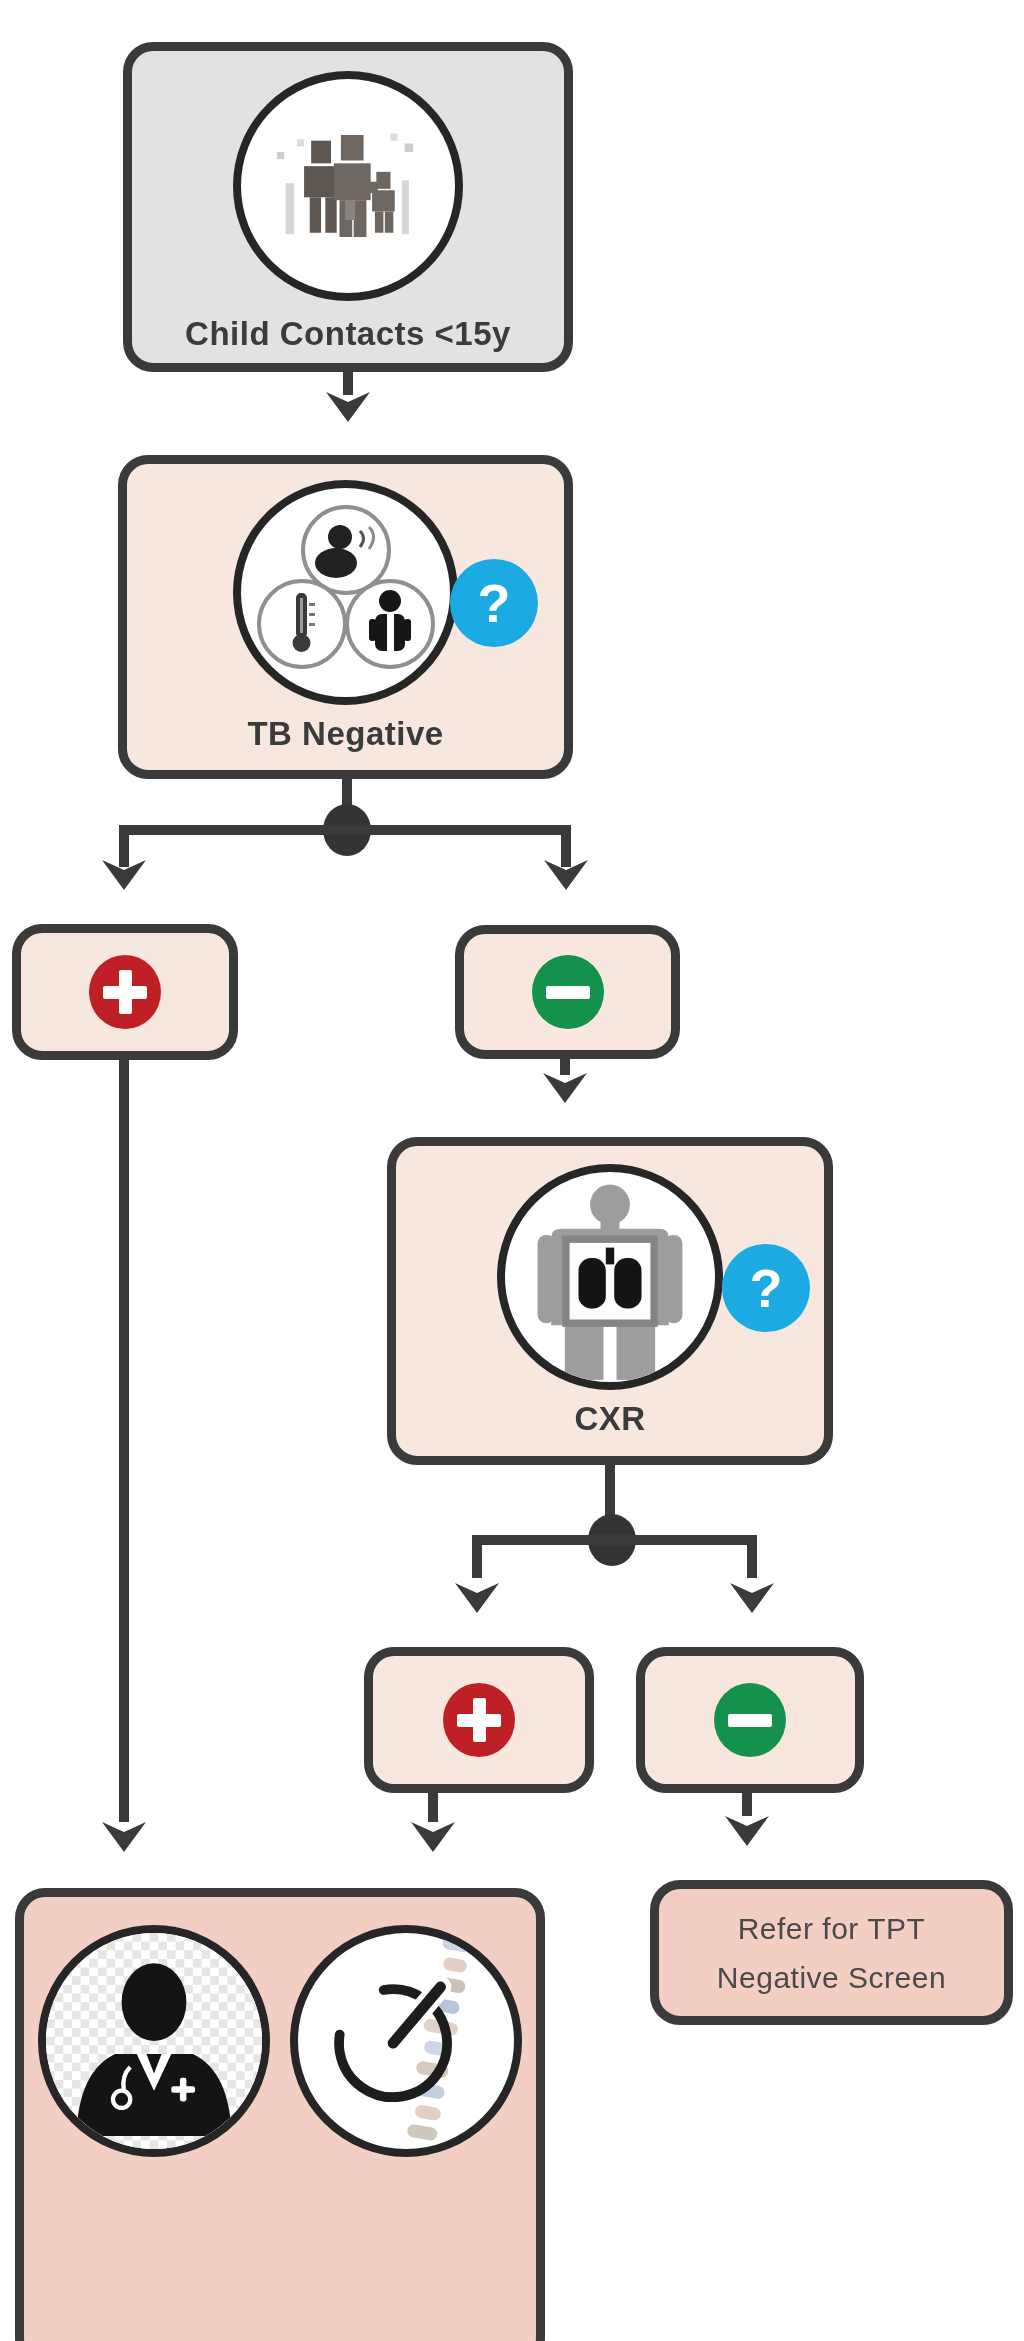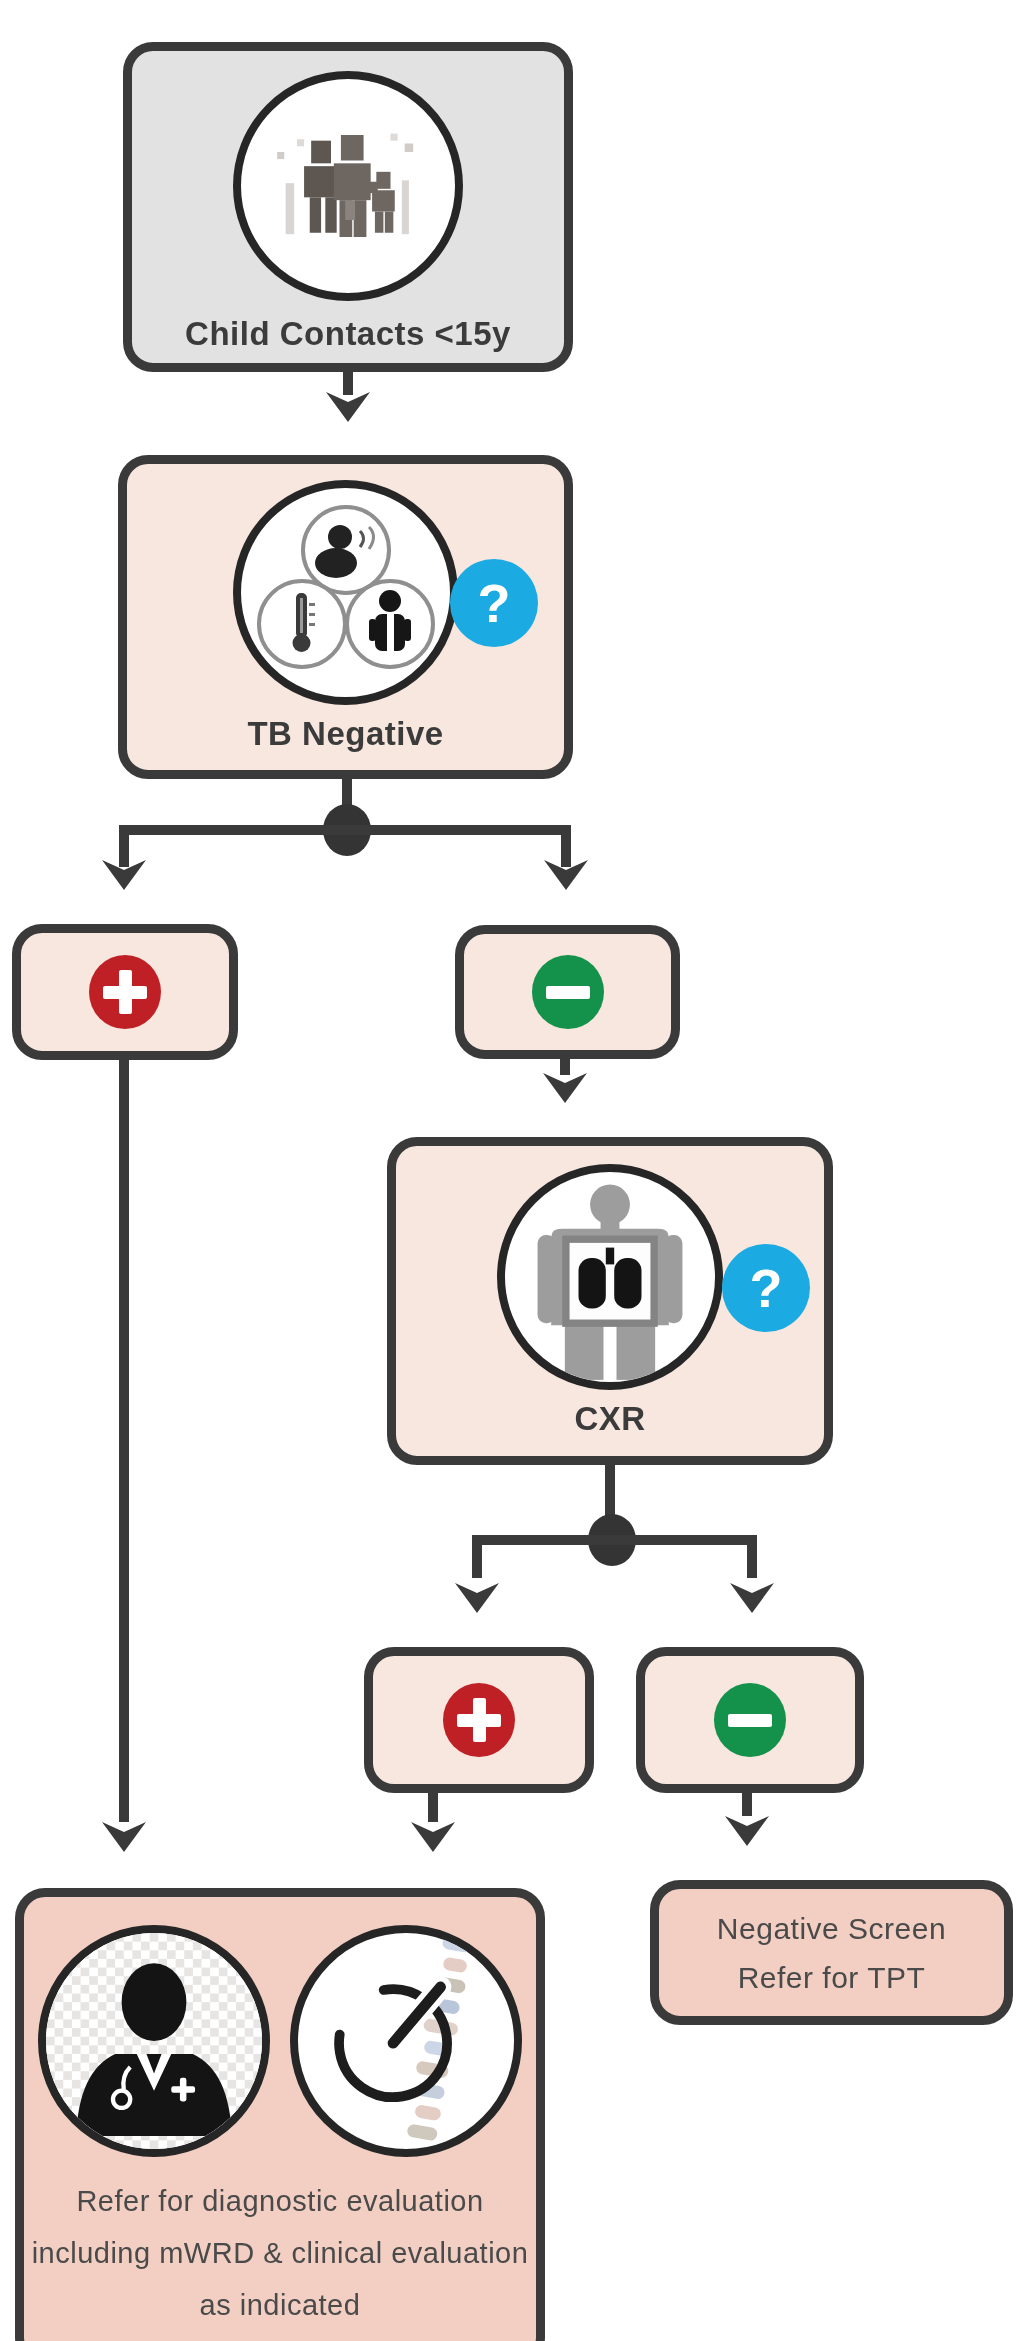--- a/index.html
+++ b/index.html
@@ -212,22 +212,22 @@
   </div>
 
   <div class="node fill-pink" style="left:636px;top:1615px;width:228px;height:146px;justify-content:center;">
     <div class="sign neg">
       <span class="glyph-h"></span>
     </div>
   </div>
 
   <div class="node fill-pink-dark" style="left:650px;top:1848px;width:363px;height:145px;justify-content:center;">
     <div class="body-text" style="line-height:49px;font-size:30px;">
+      <div>Refer for TPT</div>
       <div>Negative Screen</div>
-      <div>Refer for TPT</div>
     </div>
   </div>
 
   <div class="node fill-pink-dark" style="left:15px;top:1856px;width:530px;height:479px;">
     <div style="display:flex;flex-direction:row;gap:20px;margin-top:28px;justify-content:center;">
       <div class="icon-circle" style="width:232px;height:232px;border-width:8px;">
         <svg width="216" height="216" viewBox="0 0 200 200">
           <defs>
             <pattern id="chk" width="16" height="16" patternUnits="userSpaceOnUse">
               <rect width="16" height="16" fill="#ffffff"></rect>
@@ -258,20 +258,15 @@
             <rect x="118" y="141" width="26" height="12" rx="6" fill="#c4cedd"></rect>
             <rect x="120" y="161" width="24" height="12" rx="6" fill="#e3cdc4"></rect>
             <rect x="116" y="180" width="28" height="12" rx="6" fill="#cfc8bd"></rect>
           </g>
           <circle cx="88" cy="102" r="50" fill="none" stroke="#1d1d1d" stroke-width="9" stroke-dasharray="252 62" transform="rotate(-100 88 102)" stroke-linecap="round"></circle>
           <line x1="88" y1="102" x2="132" y2="50" stroke="#ffffff" stroke-width="20" stroke-linecap="round"></line>
           <line x1="88" y1="102" x2="132" y2="50" stroke="#1d1d1d" stroke-width="10" stroke-linecap="round"></line>
         </svg>
       </div>
     </div>
-    <div class="body-text" style="margin-top:18px;line-height:52px;font-size:29px;">
-      <div>Refer for diagnostic evaluation</div>
-      <div>including mWRD &amp; clinical evaluation</div>
-      <div>as indicated</div>
-    </div>
   </div>
 
 </div>
 
 </body></html>

